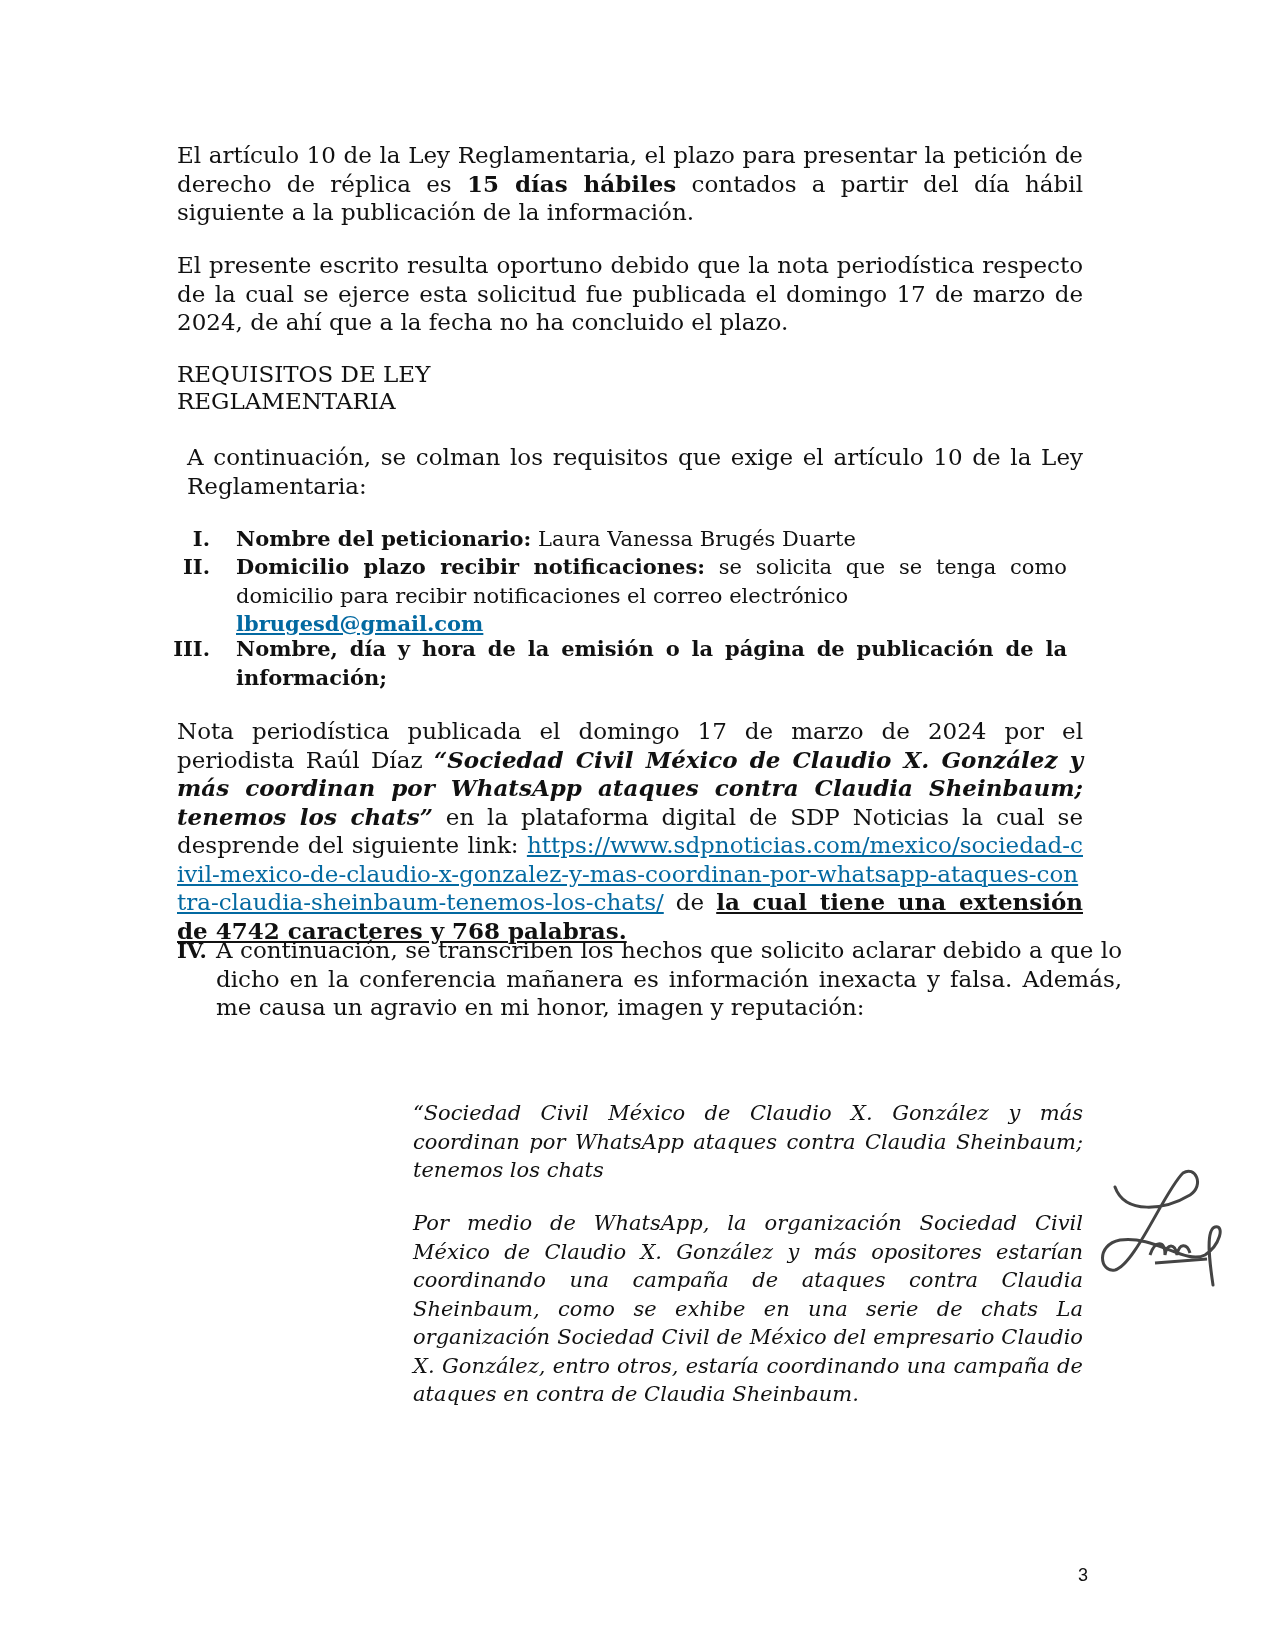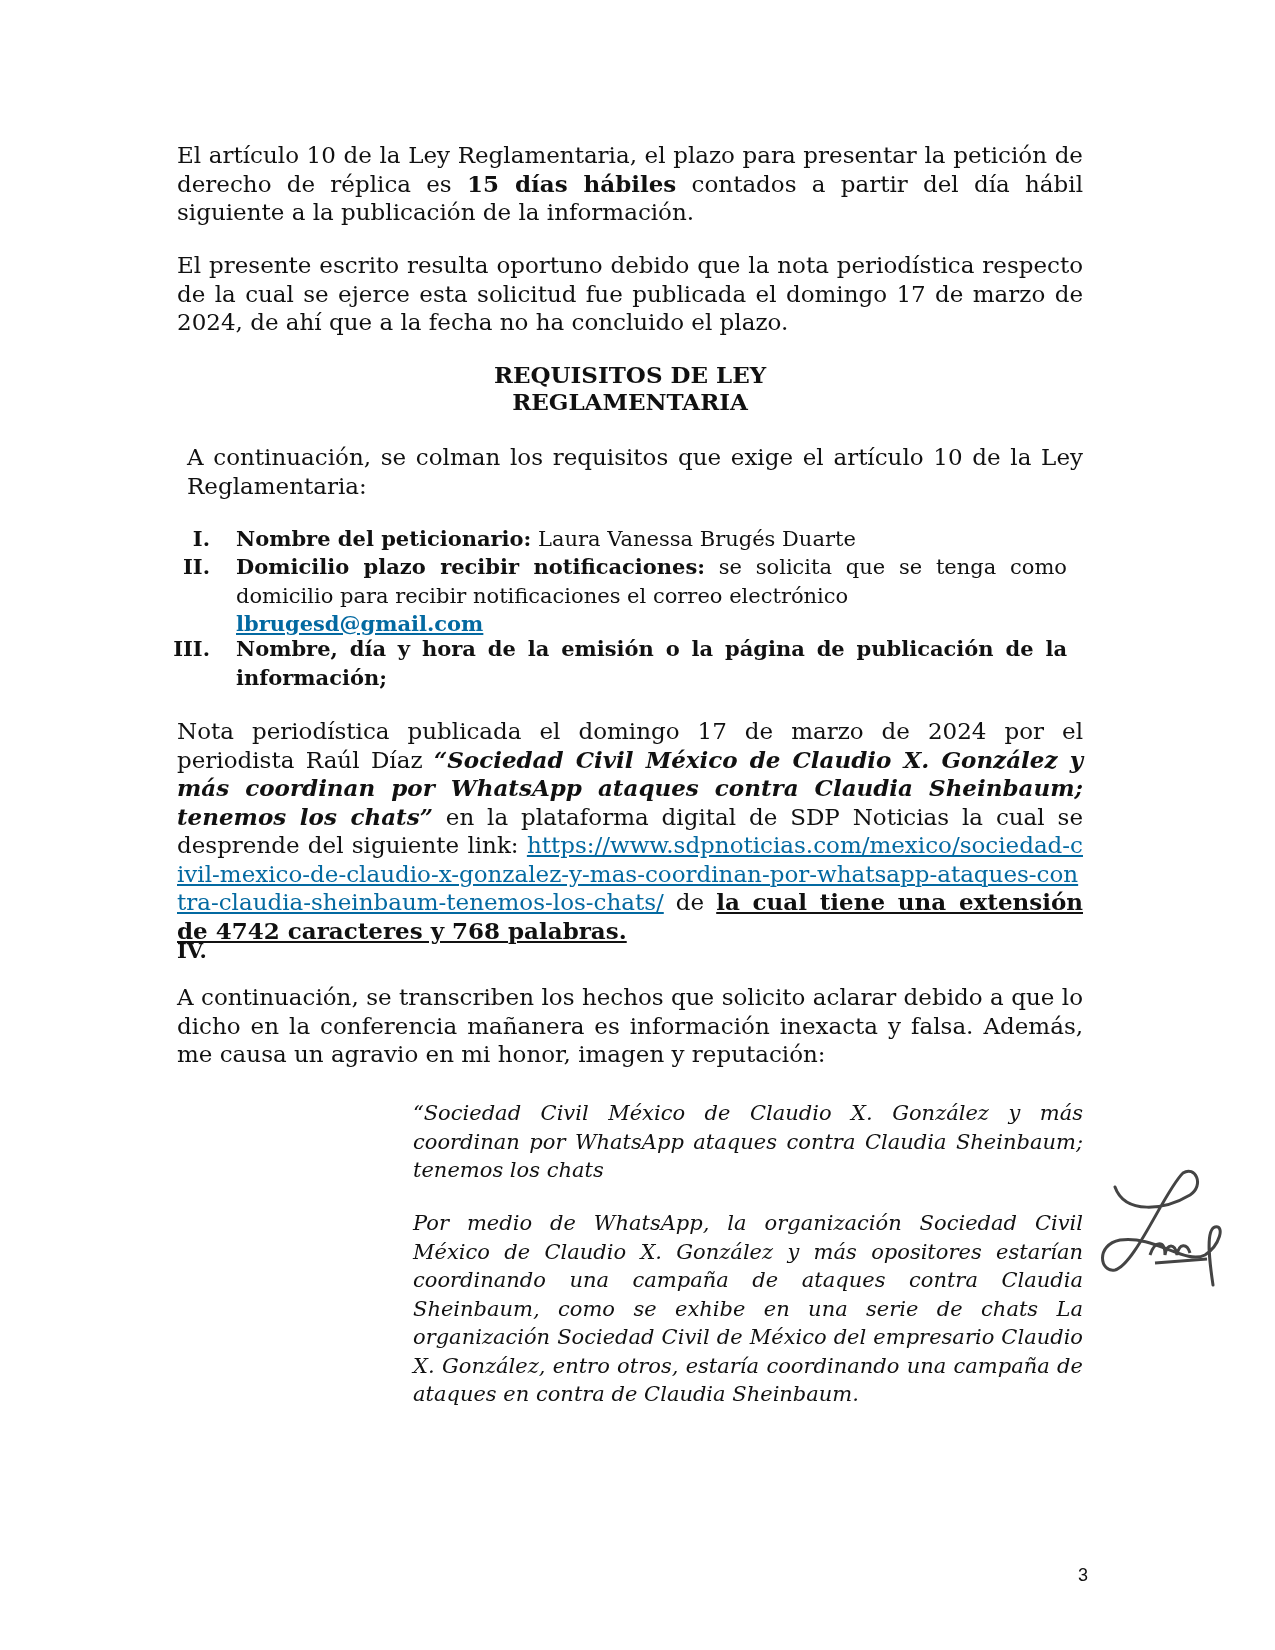--- a/index.html
+++ b/index.html
@@ -2,21 +2,21 @@
 <html><head>
 <meta charset="utf-8">
 <style>
   html, body { margin:0; padding:0; background:#fff; }
   body { width:1275px; height:1650px; position:relative; overflow:hidden;
          font-family:"DejaVu Serif","Liberation Serif",serif; color:#111; }
   .page { position:absolute; left:0; top:0; width:1275px; height:1650px; }
   .p { position:absolute; font-size:23px; line-height:28.5px; text-align:justify; }
   .body-left { left:177px; width:906px; }
   b, .b { font-weight:bold; }
-  .center { text-align:center; font-weight:bold; }
+  .center { font-weight:normal; }
   .link { color:#0369a1; text-decoration:underline; }
   .ul { text-decoration:underline; }
   .roman { position:absolute; font-weight:bold; font-size:21px; line-height:28.5px; text-align:right; width:40px; }
   .item { position:absolute; left:236px; width:831px; font-size:21px; line-height:28.5px; text-align:justify; }
   .quote { position:absolute; left:413px; width:670px; font-style:italic; font-size:21px; line-height:28.5px; text-align:justify; }
   .pagenum { position:absolute; left:1078px; top:1565px; font-family:"Liberation Sans",sans-serif; font-size:18px; }
   .sig { position:absolute; left:1095px; top:1155px; width:150px; height:150px; }
 </style>
 </head>
 <body>
@@ -48,21 +48,21 @@
 
   <div class="roman" style="left:170px;top:635px;">III.</div>
   <div class="item" style="top:635px;font-weight:bold;">Nombre, día y hora de la emisión o la página de publicación de la información;</div>
 
   <div class="p body-left" style="top:717px;">
     <span>Nota periodística publicada el domingo 17 de marzo de 2024 por el periodista Raúl Díaz </span><b><i>“Sociedad Civil México de Claudio X. González y más coordinan por WhatsApp ataques contra Claudia Sheinbaum; tenemos los chats”</i></b><span> en la plataforma digital de SDP Noticias la cual se desprende del siguiente link: </span><a class="link" style="word-break:break-all;">https://www.sdpnoticias.com/mexico/sociedad-civil-mexico-de-claudio-x-gonzalez-y-mas-coordinan-por-whatsapp-ataques-contra-claudia-sheinbaum-tenemos-los-chats/</a><span> de </span><b class="ul">la cual tiene una extensión de 4742 caracteres y 768 palabras.</b>
   </div>
 
   <div class="roman" style="left:177px;top:937px;text-align:left;">IV.</div>
 
-  <div class="p body-left" style="top:983px;">A continuación, se transcriben los hechos que solicito aclarar debido a que lo dicho en la conferencia mañanera es información inexacta y falsa. Además, me causa un agravio en mi honor, imagen y reputación:</div>
+  <div class="p body-left" style="top:936px;margin-left:39px;">A continuación, se transcriben los hechos que solicito aclarar debido a que lo dicho en la conferencia mañanera es información inexacta y falsa. Además, me causa un agravio en mi honor, imagen y reputación:</div>
 
   <div class="quote" style="top:1099px;">“Sociedad Civil México de Claudio X. González y más coordinan por WhatsApp ataques contra Claudia Sheinbaum; tenemos los chats</div>
   <div class="quote" style="top:1209px;">Por medio de WhatsApp, la organización Sociedad Civil México de Claudio X. González y más opositores estarían coordinando una campaña de ataques contra Claudia Sheinbaum, como se exhibe en una serie de chats La organización Sociedad Civil de México del empresario Claudio X. González, entro otros, estaría coordinando una campaña de ataques en contra de Claudia Sheinbaum.</div>
 
   <svg class="sig" viewBox="0 0 150 150">
     <path d="M20 32 C30 60, 70 55, 95 40 C110 30, 100 10, 88 18 C70 35, 40 110, 20 115 C5 118, 0 90, 25 85 C60 80, 90 110, 110 100 C125 90, 130 70, 120 72 C110 75, 115 110, 118 130" fill="none" stroke="#444" stroke-width="3" stroke-linecap="round"></path>
     <path d="M55 100 C60 85, 70 85, 70 100 C72 88, 80 88, 82 100 C84 88, 92 88, 95 98" fill="none" stroke="#444" stroke-width="3"></path>
     <path d="M60 108 L112 104" stroke="#444" stroke-width="3"></path>
   </svg>
 

